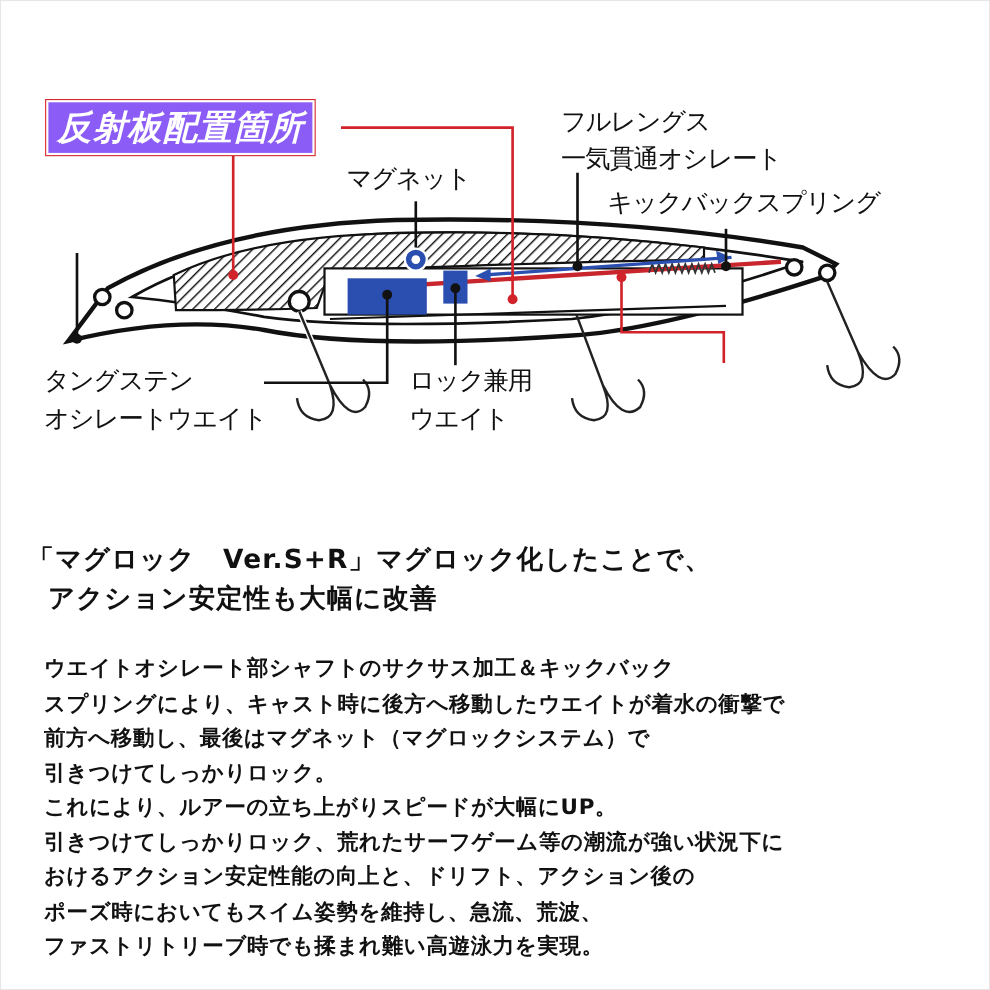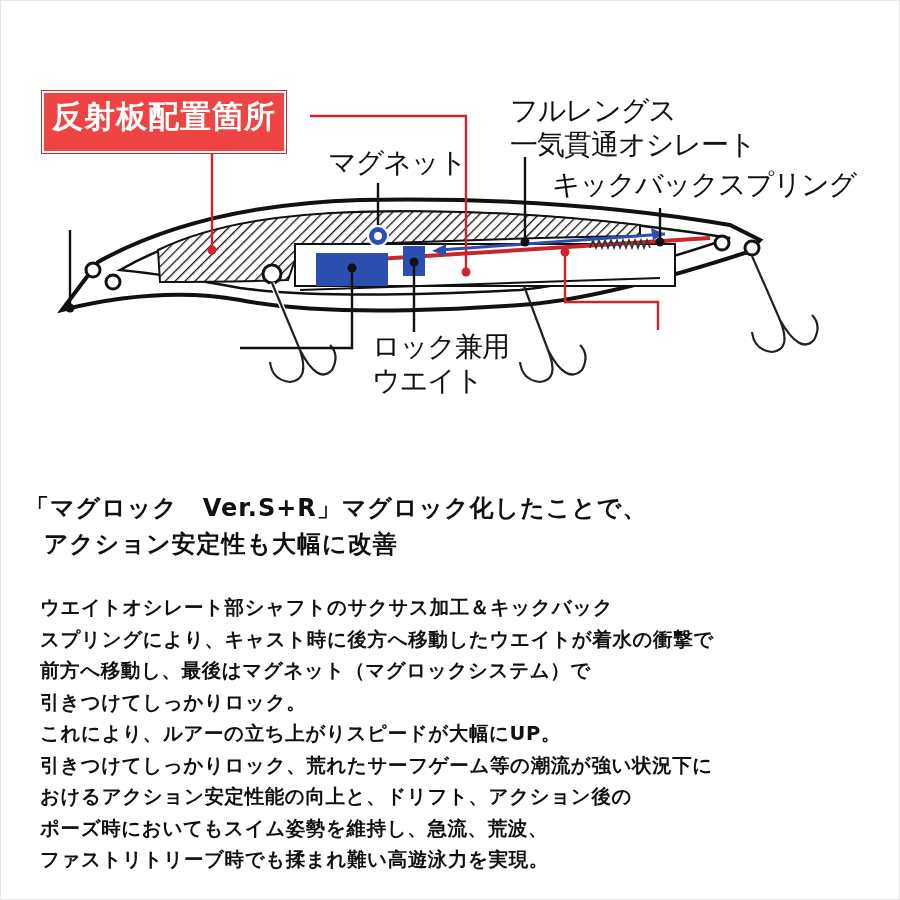--- a/index.html
+++ b/index.html
@@ -2,26 +2,26 @@
 <html><head>
   <meta charset="utf-8">
   <style>
     html, body { margin: 0; padding: 0; }
     body {
       width: 900px; height: 900px; background: #ffffff; position: relative; overflow: hidden;
       font-family: "DejaVu Sans", sans-serif; color: #111;
     }
     .frame { position: absolute; inset: 0; border: 1px solid #e6e6e6; box-sizing: border-box; }
     #diagram { position: absolute; left: 0; top: 0; width: 900px; height: 420px; }
-    .lbl { position: absolute; font-size: 28px; line-height: 34px; letter-spacing: -1px; white-space: pre; color: #111; }
+    .lbl { position: absolute; font-size: 23px; line-height: 34px; letter-spacing: -1px; white-space: pre; color: #111; }
     .lbl.red { color: #d2232a; }
     .badge {
-      position: absolute; left: 44px; top: 93px; height: 58px; padding: 0 8px;
-      background: #ef4444; color: #fff; font-weight: bold; font-size: 31px; line-height: 46px;
-      letter-spacing: 1px; white-space: nowrap; box-shadow: 0 0 0 2px #fff, 0 0 0 3px #d9262c;
+      position: absolute; left: 44px; top: 93px; height: 46px; padding: 0 8px;
+      background: #8b5cf6; color: #fff; font-weight: bold; font-size: 31px; line-height: 46px;
+      letter-spacing: 1px; white-space: nowrap; box-shadow: 0 0 0 2px #fff, 0 0 0 3px #d9262c; font-style: italic;
     }
     .headline {
       position: absolute; left: 25px; top: 490px; font-size: 24px; font-weight: bold; line-height: 36px; color: #111;
       letter-spacing: 1px; white-space: pre;
     }
     .body-text {
       position: absolute; left: 40px; top: 592px; font-size: 19.5px; font-weight: bold; line-height: 31.5px; color: #111;
       letter-spacing: 0.6px; white-space: pre;
     }
   </style>
@@ -112,24 +112,26 @@
 
       <polyline points="352,268 352,348 240,348" stroke="#111"></polyline>
       <circle cx="352" cy="268" r="4.5" fill="#111" stroke="none"></circle>
 
       <polyline points="414,262 414,332" stroke="#111"></polyline>
       <circle cx="414" cy="262" r="4.5" fill="#111" stroke="none"></circle>
     </g>
   </svg>
 
   <div class="badge">反射板配置箇所</div>
-  <div class="lbl" style="left:315px;top:146px;margin-left:13px;">マグネット</div>
+  <div class="lbl" style="left:315px;top:146px;">マグネット</div>
   <div class="lbl" style="left:510px;top:94px;">フルレングス
 一気貫通オシレート</div>
   <div class="lbl" style="left:552px;top:168px;">キックバックスプリング</div>
+  <div class="lbl" style="left:40px;top:330px;">タングステン
+オシレートウエイト</div>
   <div class="lbl" style="left:372px;top:330px;">ロック兼用
 ウエイト</div>
 </div>
 
 <div class="headline"><span>「マグロック　Ver.S+R」マグロック化したことで、</span>
 <span>  アクション安定性も大幅に改善</span></div>
 
 <div class="body-text"><span>ウエイトオシレート部シャフトのサクサス加工＆キックバック</span>
 <span>スプリングにより、キャスト時に後方へ移動したウエイトが着水の衝撃で</span>
 <span>前方へ移動し、最後はマグネット（マグロックシステム）で</span>

